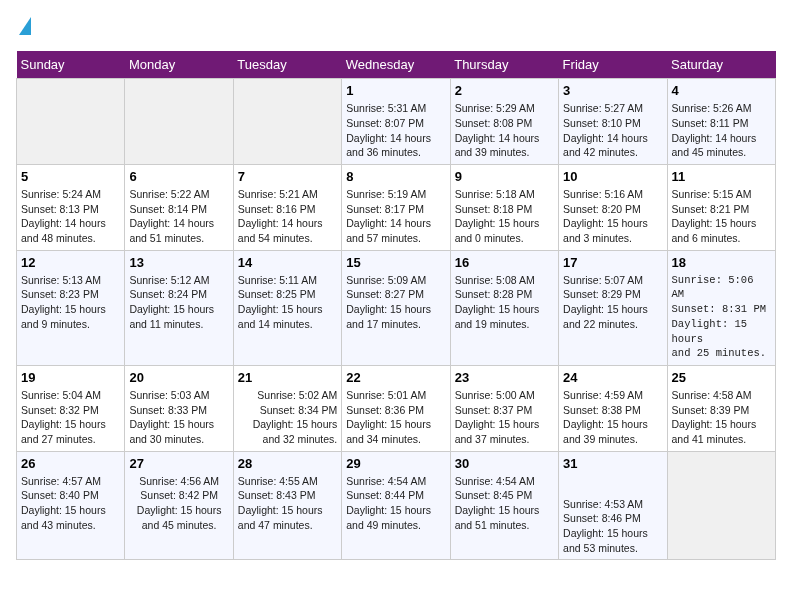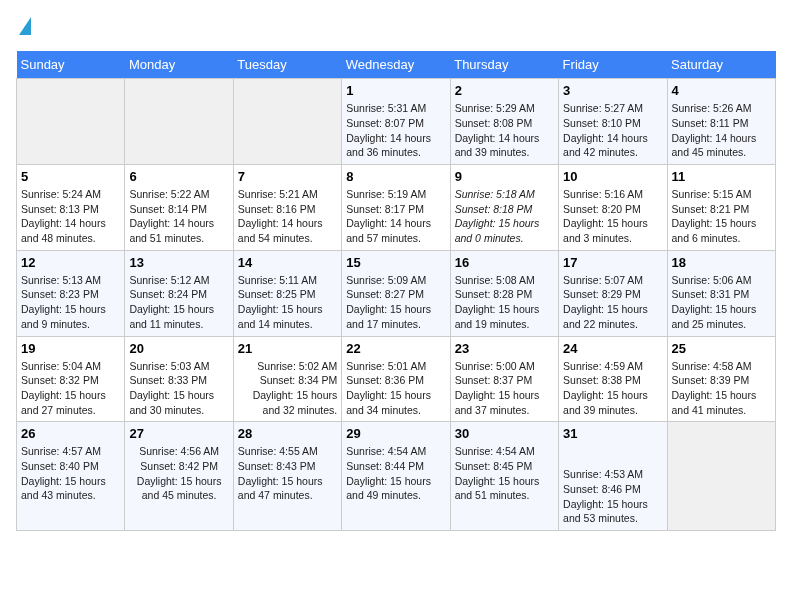--- a/index.html
+++ b/index.html
@@ -27,21 +27,21 @@
     .location {
       font-size: 16px;
       color: #333;
     }
     table {
       width: 100%;
       border-collapse: collapse;
       font-size: 11px;
     }
     thead tr th {
-      background-color: #3b82f6;
+      background-color: #701a75;
       color: #fff;
       padding: 6px 4px;
       text-align: left;
       font-size: 13px;
       font-weight: normal;
     }
     tbody tr td {
       border: 1px solid #ccc;
       vertical-align: top;
       padding: 4px;
@@ -187,21 +187,21 @@
         </td>
         <td>
           <span class="day-num">8</span>
           <div class="cell-text" style="white-space: pre-line;">Sunrise: 5:19 AM
 Sunset: 8:17 PM
 Daylight: 14 hours
 and 57 minutes.</div>
         </td>
         <td>
           <span class="day-num">9</span>
-          <div class="cell-text" style="white-space: pre-line; font-style: italic;">Sunrise: 5:18 AM
+          <div class="cell-text" style="white-space: pre-line;">Sunrise: 5:18 AM
 Sunset: 8:18 PM
 Daylight: 15 hours
 and 0 minutes.</div>
         </td>
         <td>
           <span class="day-num">10</span>
           <div class="cell-text" style="white-space: pre-line;">Sunrise: 5:16 AM
 Sunset: 8:20 PM
 Daylight: 15 hours
 and 3 minutes.</div>
@@ -252,21 +252,21 @@
         </td>
         <td>
           <span class="day-num">17</span>
           <div class="cell-text" style="white-space: pre-line;">Sunrise: 5:07 AM
 Sunset: 8:29 PM
 Daylight: 15 hours
 and 22 minutes.</div>
         </td>
         <td>
           <span class="day-num">18</span>
-          <div class="cell-text" style="white-space: pre-line;">Sunrise: 5:06 AM
+          <div class="cell-text" style="white-space: pre-line; font-family: Liberation Mono, monospace;">Sunrise: 5:06 AM
 Sunset: 8:31 PM
 Daylight: 15 hours
 and 25 minutes.</div>
         </td>
       </tr>
       <tr>
         <td>
           <span class="day-num">19</span>
           <div class="cell-text" style="white-space: pre-line;">Sunrise: 5:04 AM
 Sunset: 8:32 PM

